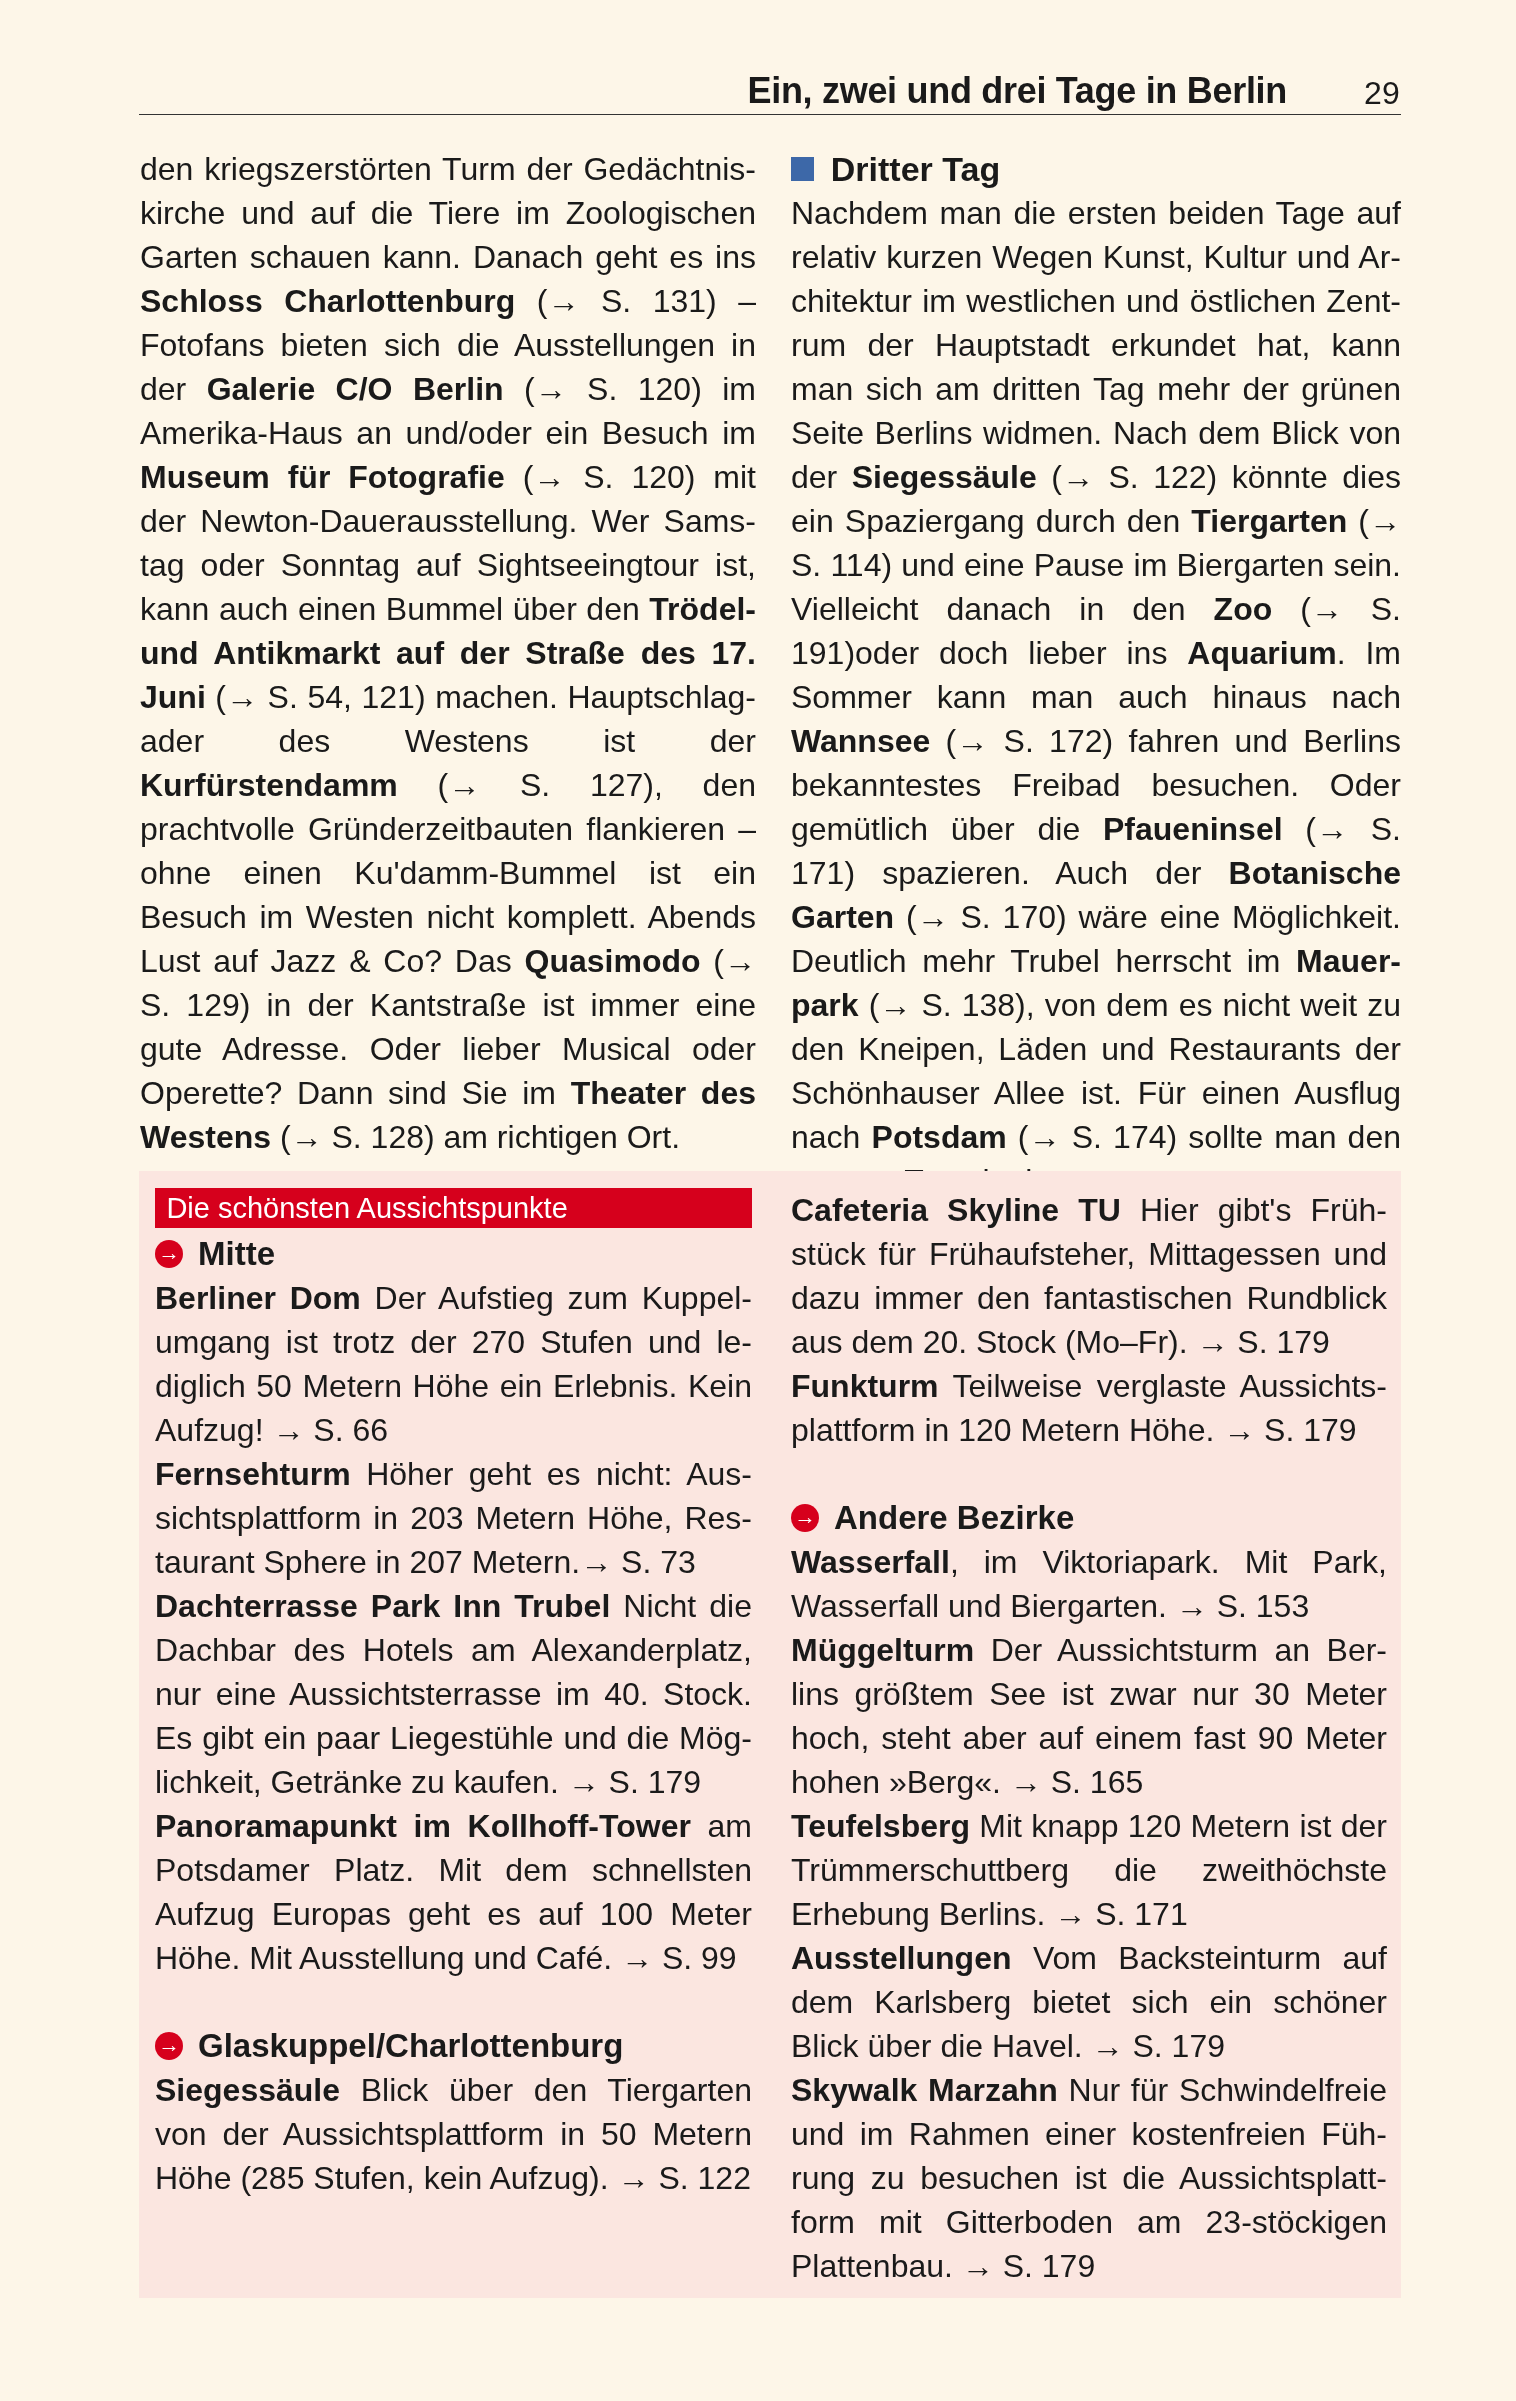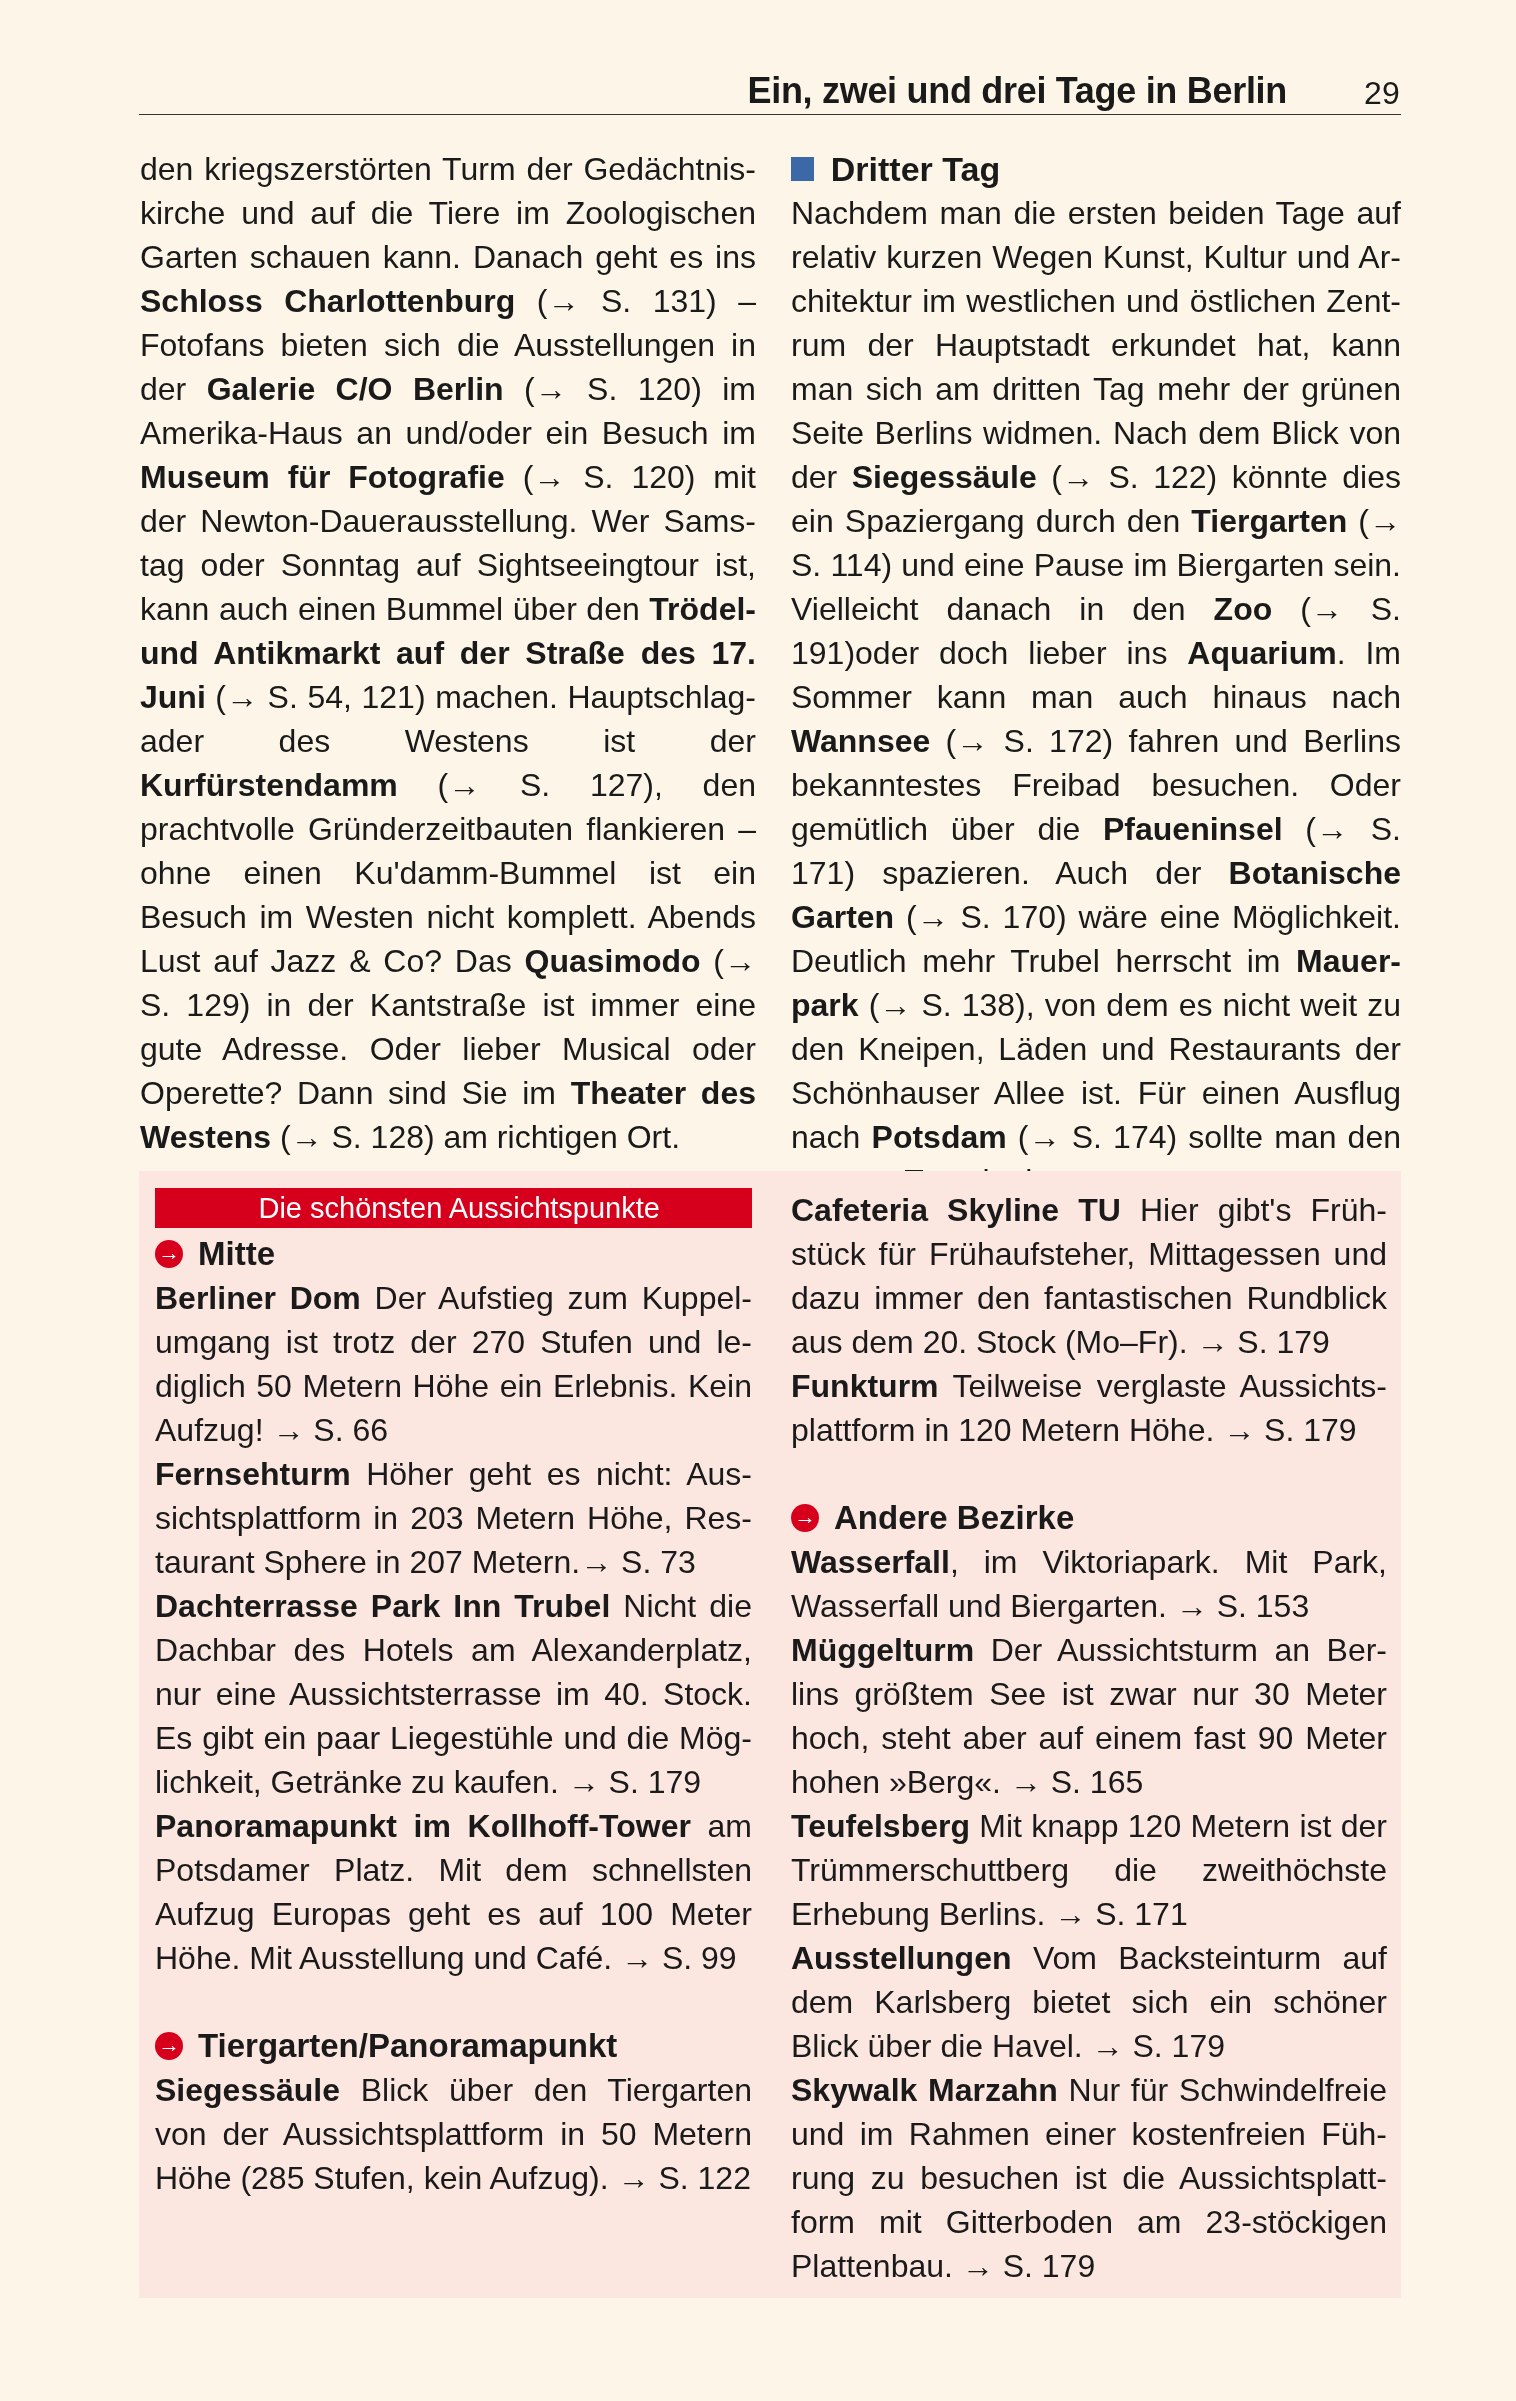--- a/index.html
+++ b/index.html
@@ -44,21 +44,21 @@
     background: #fbe6e0;
   }
   .box-col {
     position: absolute; font-size: 32px; line-height: 44px; text-align: justify;
   }
   .box-col p { margin: 0; }
   .box-left { left: 16px; top: 17px; width: 597px; }
   .box-right { left: 652px; top: 17px; width: 596px; }
   .box-title {
     background: #d6001c; color: #fff; font-size: 29px; line-height: 40px;
-    padding-left: 11.4px; margin-bottom: 3.8px; font-weight: normal; text-align: center;
+    padding-left: 11.4px; margin-bottom: 3.8px; font-weight: normal; text-align: left;
   }
   .sub-head {
     font-size: 33px; font-weight: bold; line-height: 44px;
     display: flex; align-items: center; gap: 15px; text-align: left;
   }
   .arrow-circle {
     width: 28px; height: 28px; border-radius: 50%; background: #d6001c;
     color: #fff; display: inline-flex; align-items: center; justify-content: center;
     font-size: 21.5px; font-weight: bold; line-height: 1;
   }
@@ -94,21 +94,21 @@
     </div>
     <p><b>Berliner Dom</b><span> Der Aufstieg zum Kuppel­umgang ist trotz der 270 Stufen und le­diglich 50 Metern Höhe ein Erlebnis. Kein Aufzug! → S. 66</span></p>
     <p><b>Fernsehturm</b><span> Höher geht es nicht: Aus­sichtsplattform in 203 Metern Höhe, Res­taurant Sphere in 207 Metern.→ S. 73</span></p>
     <p><b>Dachterrasse Park Inn Trubel</b><span> Nicht die Dachbar des Hotels am Alexanderplatz, nur eine Aussichtsterrasse im 40. Stock. Es gibt ein paar Liegestühle und die Mög­lichkeit, Getränke zu kaufen. → S. 179</span></p>
     <p><b>Panoramapunkt im Kollhoff-Tower</b><span> am Potsdamer Platz. Mit dem schnellsten Auf­zug Europas geht es auf 100 Meter Hö­he. Mit Ausstellung und Café. → S. 99</span></p>
 
     <div class="gap"></div>
 
     <div class="sub-head">
       <span class="arrow-circle">→</span>
-      <span>Tiergarten/Panoramapunkt</span>
+      <span>Glaskuppel/Charlottenburg</span>
     </div>
     <p><b>Siegessäule</b><span> Blick über den Tiergarten von der Aussichtsplattform in 50 Metern Hö­he (285 Stufen, kein Aufzug). → S. 122</span></p>
   </div>
 
   <div class="box-col box-right">
     <p><b>Cafeteria Skyline TU</b><span> Hier gibt's Früh­stück für Frühaufsteher, Mittagessen und dazu immer den fantastischen Rundblick aus dem 20. Stock (Mo–Fr). → S. 179</span></p>
     <p><b>Funkturm</b><span> Teilweise verglaste Aussichts­plattform in 120 Metern Höhe. → S. 179</span></p>
 
     <div class="gap"></div>
 

